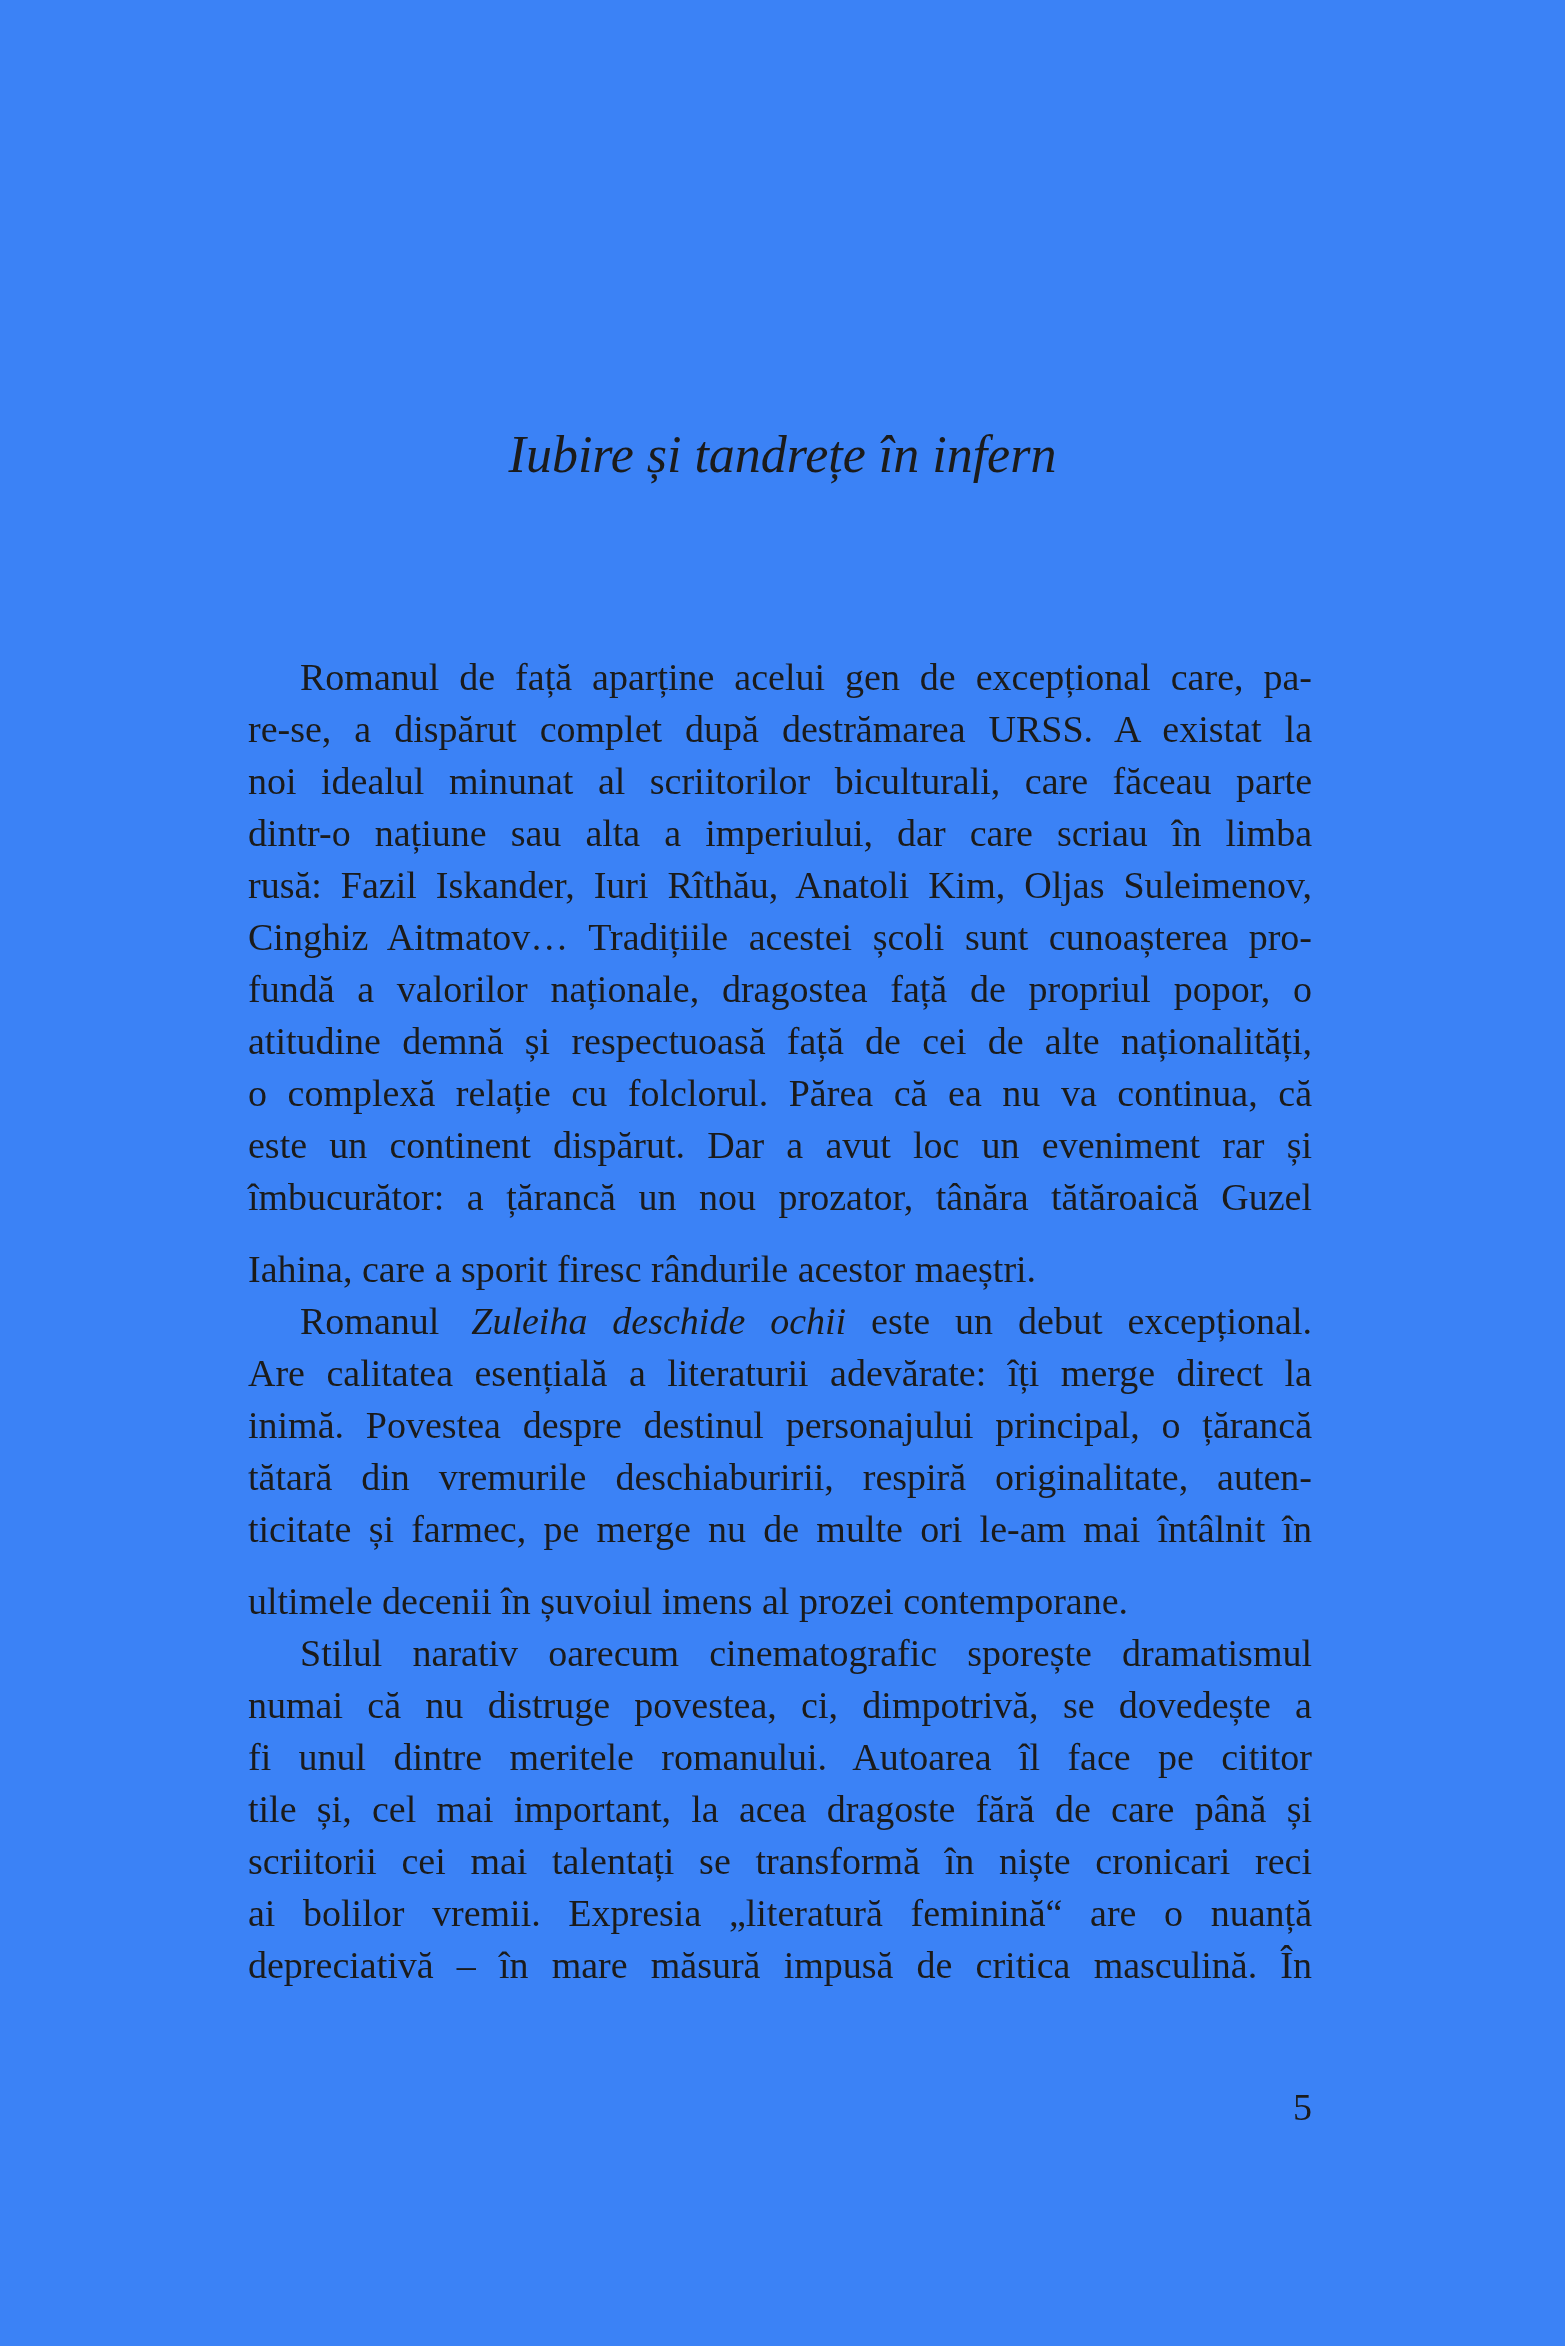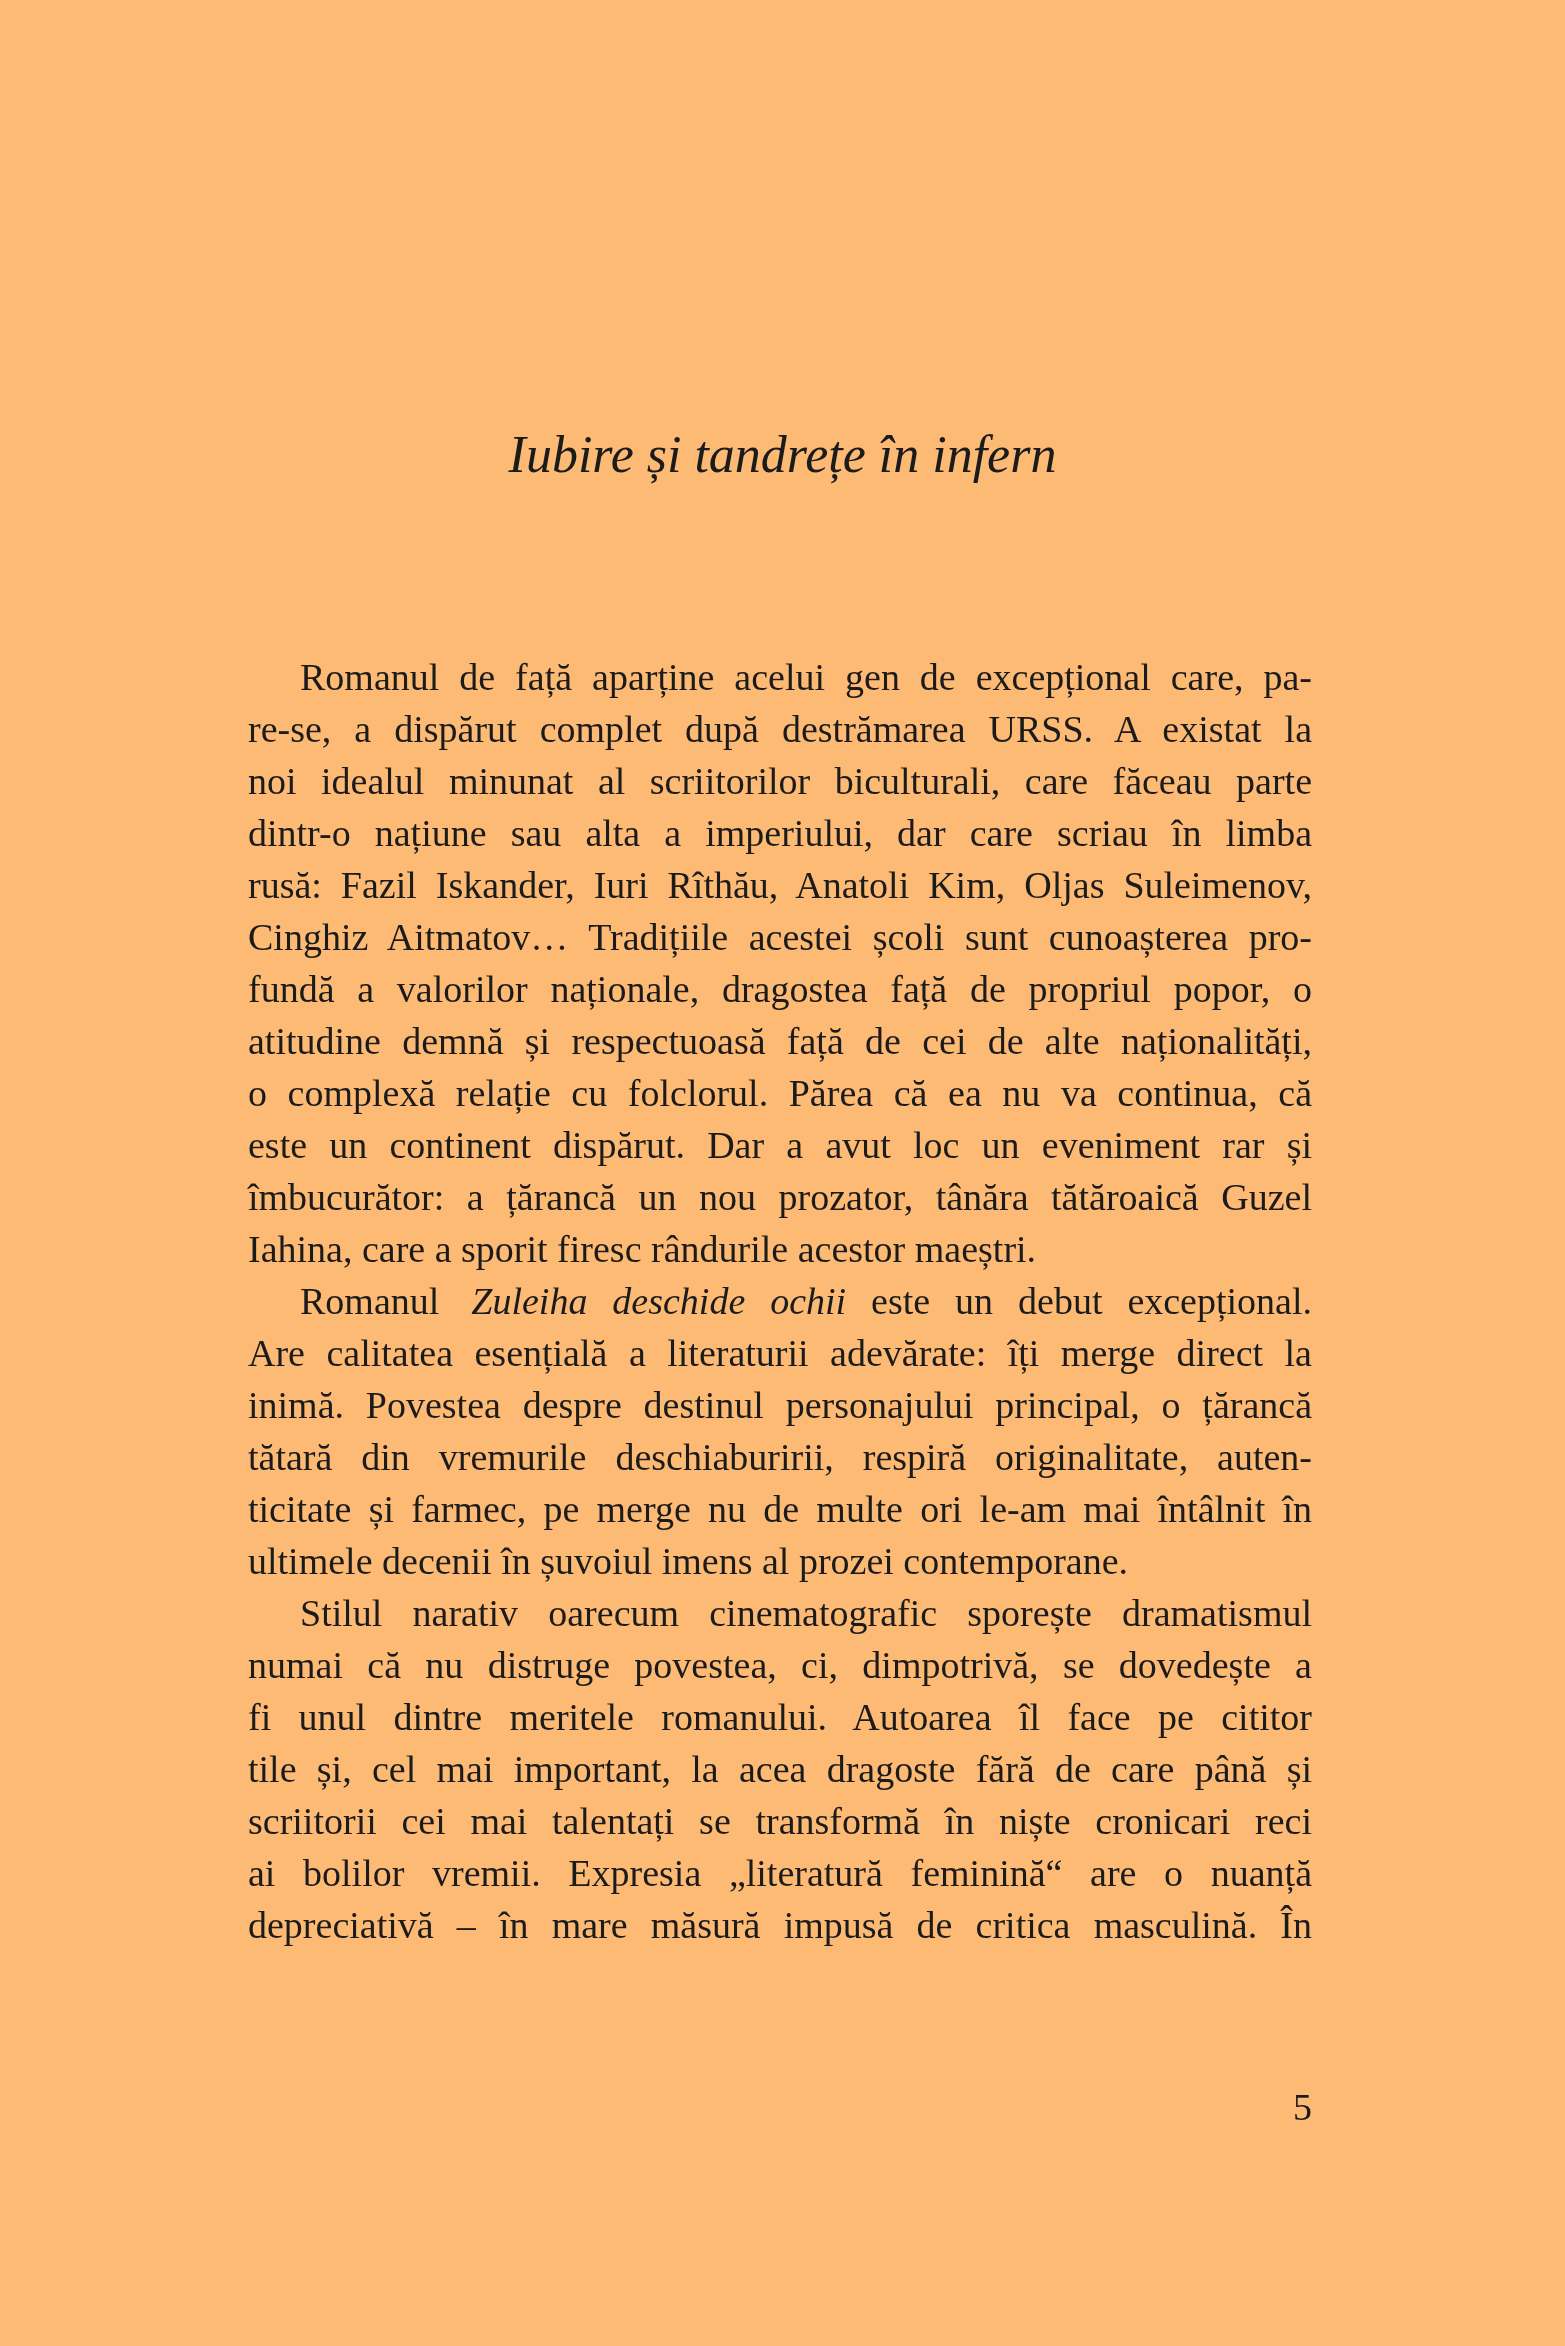--- a/index.html
+++ b/index.html
@@ -11,21 +11,21 @@
   }
   body {
     background: #ffffff;
     font-family: "Liberation Serif", "DejaVu Serif", serif;
     color: #1b1b1b;
     position: relative;
   }
   .page {
     position: absolute;
     inset: 0;
-    background: #fdba74;
+    background: #3b82f6;
     text-decoration: underline;
   }
   .chapter-title {
     position: absolute;
     top: 424px;
     left: 0;
     width: 1565px;
     text-align: center;
     font-style: italic;
     font-size: 52px;
@@ -41,20 +41,21 @@
     font-size: 38px;
     line-height: 52px;
   }
   .line {
     height: 52px;
     text-align: justify;
     text-align-last: justify;
   }
   .line.endline {
     text-align-last: left;
+    margin-top: 20px;
   }
   .line.indent {
     text-indent: 52px;
   }
   .line em {
     font-style: italic;
     margin-left: 7px;
   }
   .page-number {
     position: absolute;

